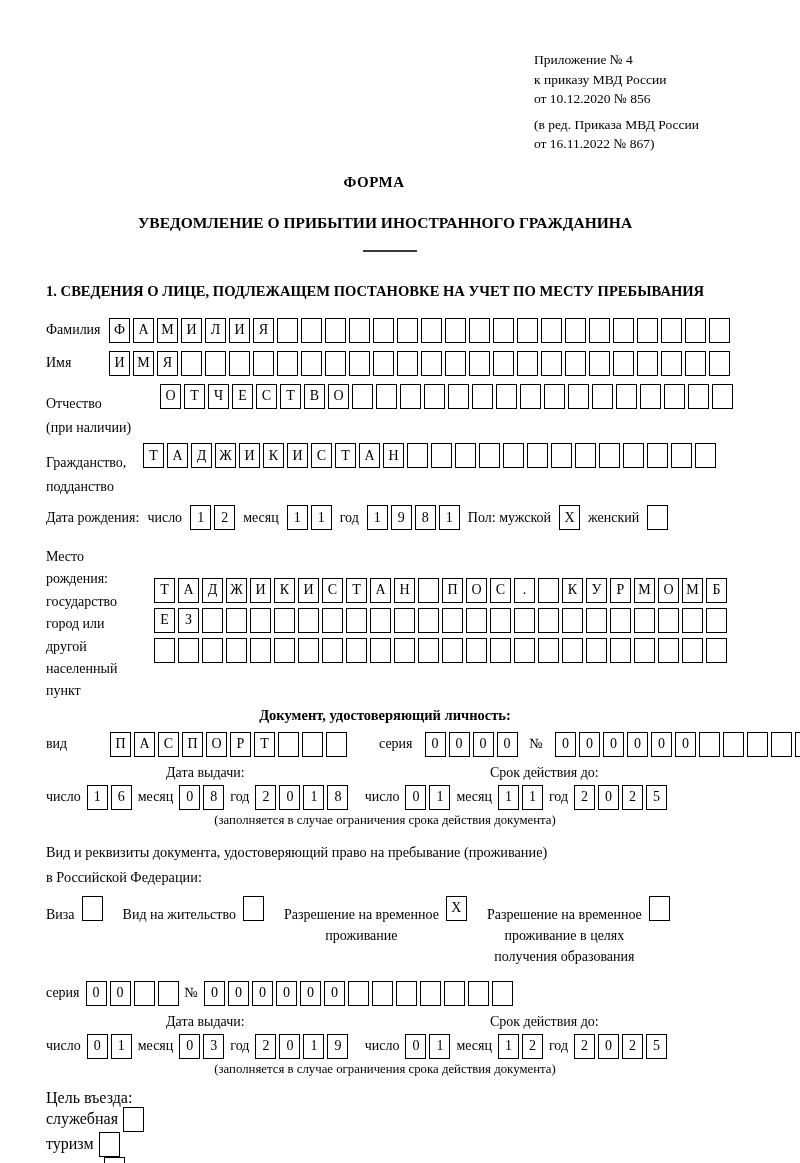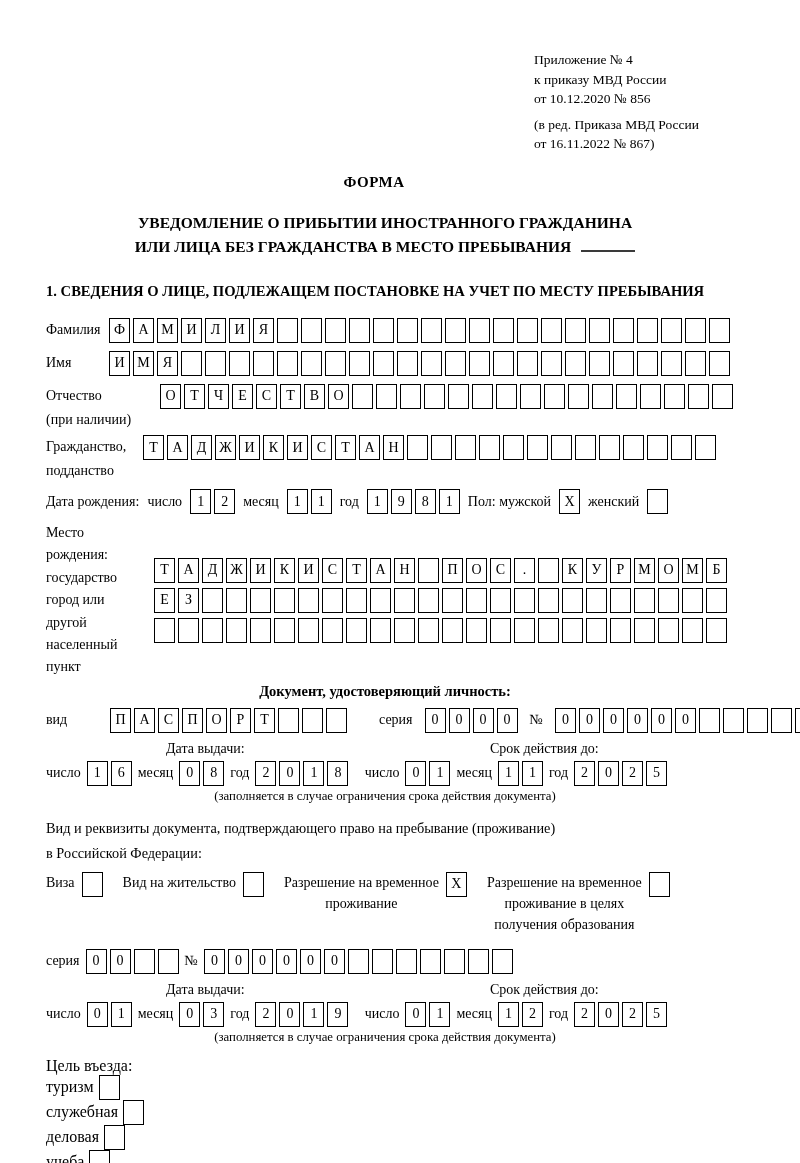--- a/index.html
+++ b/index.html
@@ -16,21 +16,21 @@
 
   
   .title{text-align:center;font-weight:bold;font-size:15.5px;line-height:1.55;margin-top:20px;}
   .blank{display:inline-block;width:54px;border-bottom:2px solid #3a3a3a;height:.9em;margin-left:10px;}
   .sec{font-weight:bold;font-size:14.6px;margin:24px 0 18px;}
 
   
   .r{display:flex;align-items:center;column-gap:6px;margin-bottom:8px;font-size:14px;}
   .r.top{align-items:flex-start;}
   .lbl{flex:none;font-size:14px;}
-  .ml{white-space:pre-line;}
+  .ml{white-space:pre-line;margin-top:8px;}
   .l1{width:57px;} .l2{width:108px;} .l3{width:91px;} .l4{width:102px;line-height:1.6;}
   .cells{display:flex;column-gap:3px;flex:none;}
   .cell{width:21px;height:25px;border:1.5px solid #000;box-sizing:border-box;flex:none;
         display:flex;align-items:center;justify-content:center;font-size:14px;line-height:1;background:#fff;}
   .colrows{display:flex;flex-direction:column;row-gap:5px;}
 
   
   .twocol{display:flex;margin-bottom:2px;}
   .dcol{width:47%;} .dcol.rt{width:53%;}
   .dcol-head{text-align:center;font-size:14px;margin-bottom:4px;}
@@ -58,21 +58,21 @@
     <div>от 10.12.2020 № 856</div>
     <div class="gap"></div>
     <div>(в ред. Приказа МВД России</div>
     <div>от 16.11.2022 № 867)</div>
   </div>
   <div class="forma">ФОРМА</div>
 
   <div class="title">
     <div>УВЕДОМЛЕНИЕ О ПРИБЫТИИ ИНОСТРАННОГО ГРАЖДАНИНА</div>
     <div>
-      <span>ИЛИ ЛИЦА БЕЗ ГРАЖДАНСТВА В МЕСТО ПРЕБЫВАНИЯ</span><span class="blank"></span>
+      <span class="blank"></span>
     </div>
   </div>
 
   <div class="sec">1. СВЕДЕНИЯ О ЛИЦЕ, ПОДЛЕЖАЩЕМ ПОСТАНОВКЕ НА УЧЕТ ПО МЕСТУ ПРЕБЫВАНИЯ</div>
 
   <div class="r">
     <span class="lbl l1">Фамилия</span>
     <span class="cells">
         <span class="cell">Ф</span>
         <span class="cell">А</span>
@@ -396,21 +396,21 @@
             <span class="cell">0</span>
             <span class="cell">2</span>
             <span class="cell">5</span>
           </span>
       </div>
     </div>
   </div>
   <div class="note-right">(заполняется в случае ограничения срока действия документа)</div>
 
   <div class="para">
-    <div>Вид и реквизиты документа, подтверждающего право на пребывание (проживание)</div>
+    <div>Вид и реквизиты документа, удостоверяющий право на пребывание (проживание)</div>
     <div>в Российской Федерации:</div>
   </div>
 
   <div class="opts">
     <div class="opt">
       <span class="ml">Виза</span>
       <span class="cells">
           <span class="cell"></span>
         </span>
     </div>
@@ -507,27 +507,27 @@
             <span class="cell">5</span>
           </span>
       </div>
     </div>
   </div>
   <div class="note-right">(заполняется в случае ограничения срока действия документа)</div>
 
   <div class="prow">
     <span>Цель въезда:</span>
     <span class="popt">
-      <span>туризм</span>
+      <span>служебная</span>
       <span class="cells">
           <span class="cell"></span>
         </span>
     </span>
     <span class="popt">
-      <span>служебная</span>
+      <span>туризм</span>
       <span class="cells">
           <span class="cell"></span>
         </span>
     </span>
     <span class="popt">
       <span>деловая</span>
       <span class="cells">
           <span class="cell"></span>
         </span>
     </span>

